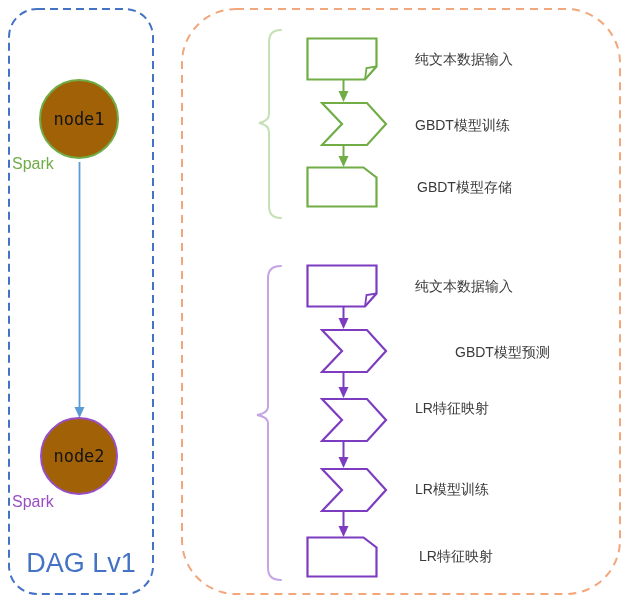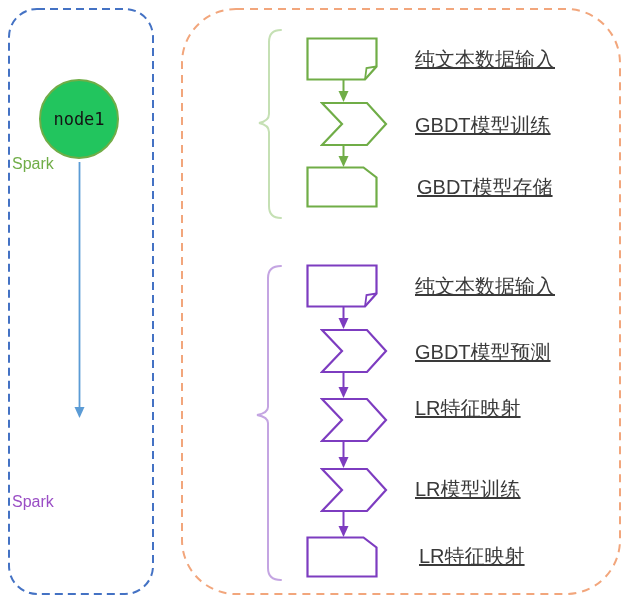--- a/index.html
+++ b/index.html
@@ -14,21 +14,21 @@
   .canvas{position:relative;width:628px;height:604px;background:#ffffff;overflow:hidden;
           font-family:"Liberation Sans",sans-serif;}
   .abs{position:absolute;}
 
   
   .panel-rect{fill:none;stroke-width:2;}
   .lv1-rect{stroke:var(--lv1-border);stroke-dasharray:8 5;}
   .lv2-rect{stroke:var(--lv2-border);stroke-dasharray:8 6;}
 
   
-  .node{position:absolute;border-radius:50%;background:#22c55e;display:flex;
+  .node{position:absolute;border-radius:50%;background:#a16207;display:flex;
         align-items:center;justify-content:center;
         font-family:"DejaVu Sans Mono",monospace;font-size:17px;color:#141414;}
   .node-1{left:39px;top:79px;width:76px;height:76px;border:2.5px solid var(--green);}
   .node-2{left:40px;top:417px;width:74px;height:74px;border:2.5px solid var(--purple-node);}
 
   .spark{position:absolute;font-size:16px;line-height:20px;}
   .spark-green{left:12px;top:154px;color:var(--green);}
   .spark-purple{left:12px;top:492px;color:var(--purple-node);}
 
   .lv1-title{position:absolute;left:6px;top:548px;width:150px;text-align:center;
@@ -45,45 +45,49 @@
   .arrow-green polygon{fill:var(--green);}
   .arrow-purple line{stroke:var(--purple-flow);stroke-width:2;}
   .arrow-purple polygon{fill:var(--purple-flow);}
 
   .edge-blue line{stroke:var(--edge-blue);stroke-width:1.8;}
   .edge-blue polygon{fill:var(--edge-blue);}
 
   .brace-green{stroke:var(--green-brace);fill:none;stroke-width:2;stroke-linecap:round;}
   .brace-purple{stroke:var(--purple-brace);fill:none;stroke-width:2;stroke-linecap:round;}
 
-  .step-label{position:absolute;left:415px;font-size:20px;line-height:17px;
+  .step-label{position:absolute;left:415px;font-size:14px;line-height:17px;
               color:var(--label-text);white-space:nowrap;
-              font-family:"Liberation Sans","DejaVu Sans",sans-serif;text-decoration:underline;}
+              font-family:"Liberation Sans","DejaVu Sans",sans-serif;}
 </style>
 </head>
 <body>
 
 <div class="canvas">
 
   <svg class="abs" style="left:6px;top:6px;" width="151" height="592">
     <rect class="panel-rect lv1-rect" x="3" y="3" width="144" height="585" rx="28"></rect>
   </svg>
 
   <div class="node node-1">
     <span>node1</span>
   </div>
   <div class="spark spark-green">Spark</div>
 
   <svg class="abs edge-blue" style="left:71px;top:162px;" width="17" height="258">
     <line x1="8.5" y1="0" x2="8.5" y2="246"></line>
     <polygon points="3.5,245 13.5,245 8.5,256"></polygon>
   </svg>
 
+  <div class="node node-2">
+    <span>node2</span>
+  </div>
   <div class="spark spark-purple">Spark</div>
 
+  <div class="lv1-title">DAG Lv1</div>
 
   <svg class="abs" style="left:179px;top:6px;" width="446" height="592">
     <rect class="panel-rect lv2-rect" x="3" y="3" width="438" height="585" rx="54"></rect>
   </svg>
 
 
   <svg class="abs" style="left:254px;top:28px;" width="30" height="192">
     <path class="brace-green" d="M27,2 Q15,2 15,14 L15,86 Q15,93 5,95 Q15,97 15,104 L15,178 Q15,190 27,190"></path>
   </svg>
 
@@ -141,18 +145,18 @@
   </svg>
   <svg class="abs arrow-purple" style="left:337px;top:512px;" width="13" height="26">
     <line x1="6.5" y1="0" x2="6.5" y2="14"></line>
       <polygon points="1.5,14 11.5,14 6.5,25"></polygon>
   </svg>
   <svg class="abs" style="left:306px;top:536px;" width="72" height="42">
     <path class="shape-purple" d="M1.5,40.5 L1.5,1.5 L57.5,1.5 L70.5,11.5 L70.5,40.5 Z"></path>
   </svg>
 
   <div class="step-label" style="top:278px;">纯文本数据输入</div>
-  <div class="step-label" style="top:344px;">GBDT模型预测</div>
+  <div class="step-label" style="top:344px;margin-left:40px;">GBDT模型预测</div>
   <div class="step-label" style="top:400px;">LR特征映射</div>
   <div class="step-label" style="top:481px;text-align:right;">LR模型训练</div>
   <div class="step-label" style="top:548px;left:419px;">LR特征映射</div>
 
 </div>
 
 </body></html>

